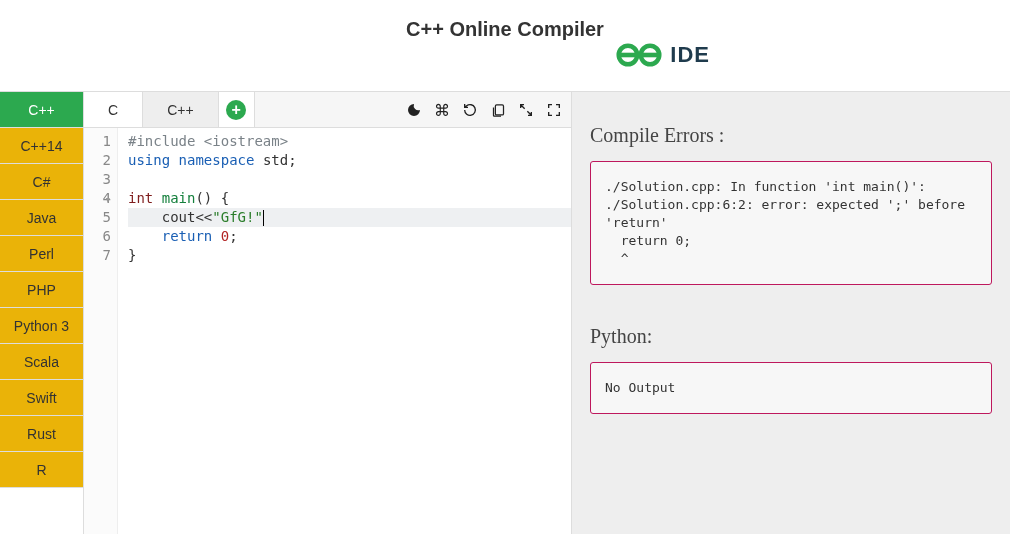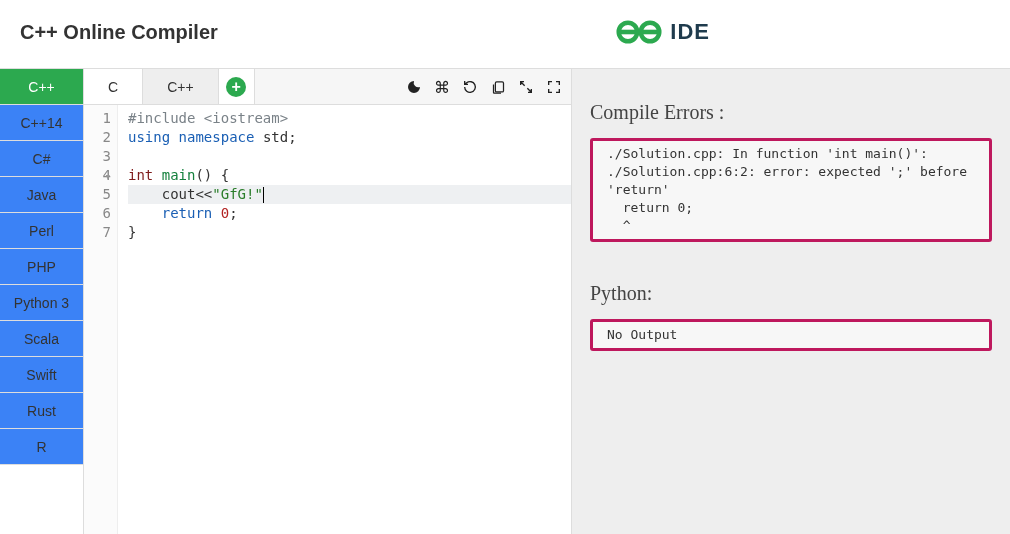--- a/index.html
+++ b/index.html
@@ -1,24 +1,24 @@
 <!DOCTYPE html>
 <html><head>
 <meta charset="utf-8">
 <style>
   * { box-sizing: border-box; margin: 0; padding: 0; }
   body { font-family: Arial, Helvetica, sans-serif; font-size: 14px; color: #333; background: #fff; width: 1010px; height: 534px; overflow: hidden; }
-  .header { display: flex; align-items: center; padding: 18px 20px 22px 20px; }
+  .header { display: flex; align-items: center; padding: 18px 20px 22px 20px; flex-direction: column; }
   .header-title { font-size: 20px; font-weight: bold; color: #333; }
   .logo-wrap { margin-left: auto; margin-right: 280px; display: flex; align-items: center; gap: 8px; }
   .logo-svg { width: 46px; height: 28px; }
   .logo-text { font-size: 22px; font-weight: bold; color: #1f3b4d; letter-spacing: 1px; }
   .workspace { display: flex; border-top: 1px solid #ddd; height: 470px; }
   .lang-col { width: 84px; border-right: 1px solid #ddd; flex-shrink: 0; }
-  .lang-item { height: 36px; line-height: 36px; text-align: center; font-size: 14px; border-bottom: 1px solid #ddd; background: #3b82f6; cursor: pointer; overflow: hidden; white-space: nowrap; }
+  .lang-item { height: 36px; line-height: 36px; text-align: center; font-size: 14px; border-bottom: 1px solid #ddd; background: #eab308; cursor: pointer; overflow: hidden; white-space: nowrap; }
   .lang-item.active { background: #2ca94f; color: #fff; }
   .editor-pane { flex: 1; display: flex; flex-direction: column; border-right: 1px solid #ddd; }
   .tab-row { height: 36px; display: flex; align-items: stretch; border-bottom: 1px solid #ddd; background: #f6f6f6; position: relative; }
   .tab { padding: 0 24px; line-height: 36px; border-right: 1px solid #ddd; background: #fff; cursor: pointer; font-size: 14px; }
   .tab.inactive { background: #eee; }
   .add-btn { width: 36px; display: flex; align-items: center; justify-content: center; border-right: 1px solid #ddd; background: #fff; cursor: pointer; }
   .plus-circle { width: 20px; height: 20px; border-radius: 50%; background: #2ca94f; color: #fff; display: flex; align-items: center; justify-content: center; font-size: 16px; font-weight: bold; }
   .toolbar-icons { position: absolute; right: 8px; top: 0; height: 36px; display: flex; align-items: center; gap: 10px; }
   .tb-icon { width: 18px; height: 18px; display: inline-flex; align-items: center; justify-content: center; font-size: 16px; color: #222; cursor: pointer; }
   .code-area { flex: 1; display: flex; font-family: Consolas, Menlo, Monaco, monospace; font-size: 14px; line-height: 19px; background: #fff; }
@@ -29,21 +29,21 @@
   .code-line.hl { background: #eef0f2; }
   .k-pre { color: #7a8288; }
   .k-blue { color: #1a5fb4; }
   .k-navy { color: #7f1d1d; }
   .k-teal { color: #15803d; text-align: center; }
   .k-green { color: #2a7d2a; }
   .k-num { color: #b22222; }
   .fold-caret { color: #999; font-size: 11px; margin-left: -10px; display: inline-block; width: 10px; }
   .right-pane { width: 438px; background: #eeeeee; padding: 32px 18px 0 18px; overflow: hidden; }
   .sect-title { font-family: Georgia, serif; font-size: 20px; color: #444; margin-bottom: 14px; }
-  .output-box { background: #f7f7f7; border: 3px solid #be185d; border-radius: 3px; padding: 4px 14px; font-family: Consolas, Menlo, Monaco, monospace; font-size: 13px; line-height: 18px; color: #333; white-space: pre-wrap; margin-bottom: 40px; }
+  .output-box { background: #f7f7f7; border: 1px solid #be185d; border-radius: 3px; padding: 16px 14px; font-family: Consolas, Menlo, Monaco, monospace; font-size: 13px; line-height: 18px; color: #333; white-space: pre-wrap; margin-bottom: 40px; }
   .cursor-bar { display: inline-block; width: 1px; height: 16px; background: #000; vertical-align: middle; }
 </style>
 </head>
 <body>
 
 <div class="header">
   <div class="header-title">C++ Online Compiler</div>
   <div class="logo-wrap">
     <svg class="logo-svg" viewBox="0 0 100 56">
       <g fill="none" stroke="#2ca94f" stroke-width="10">

